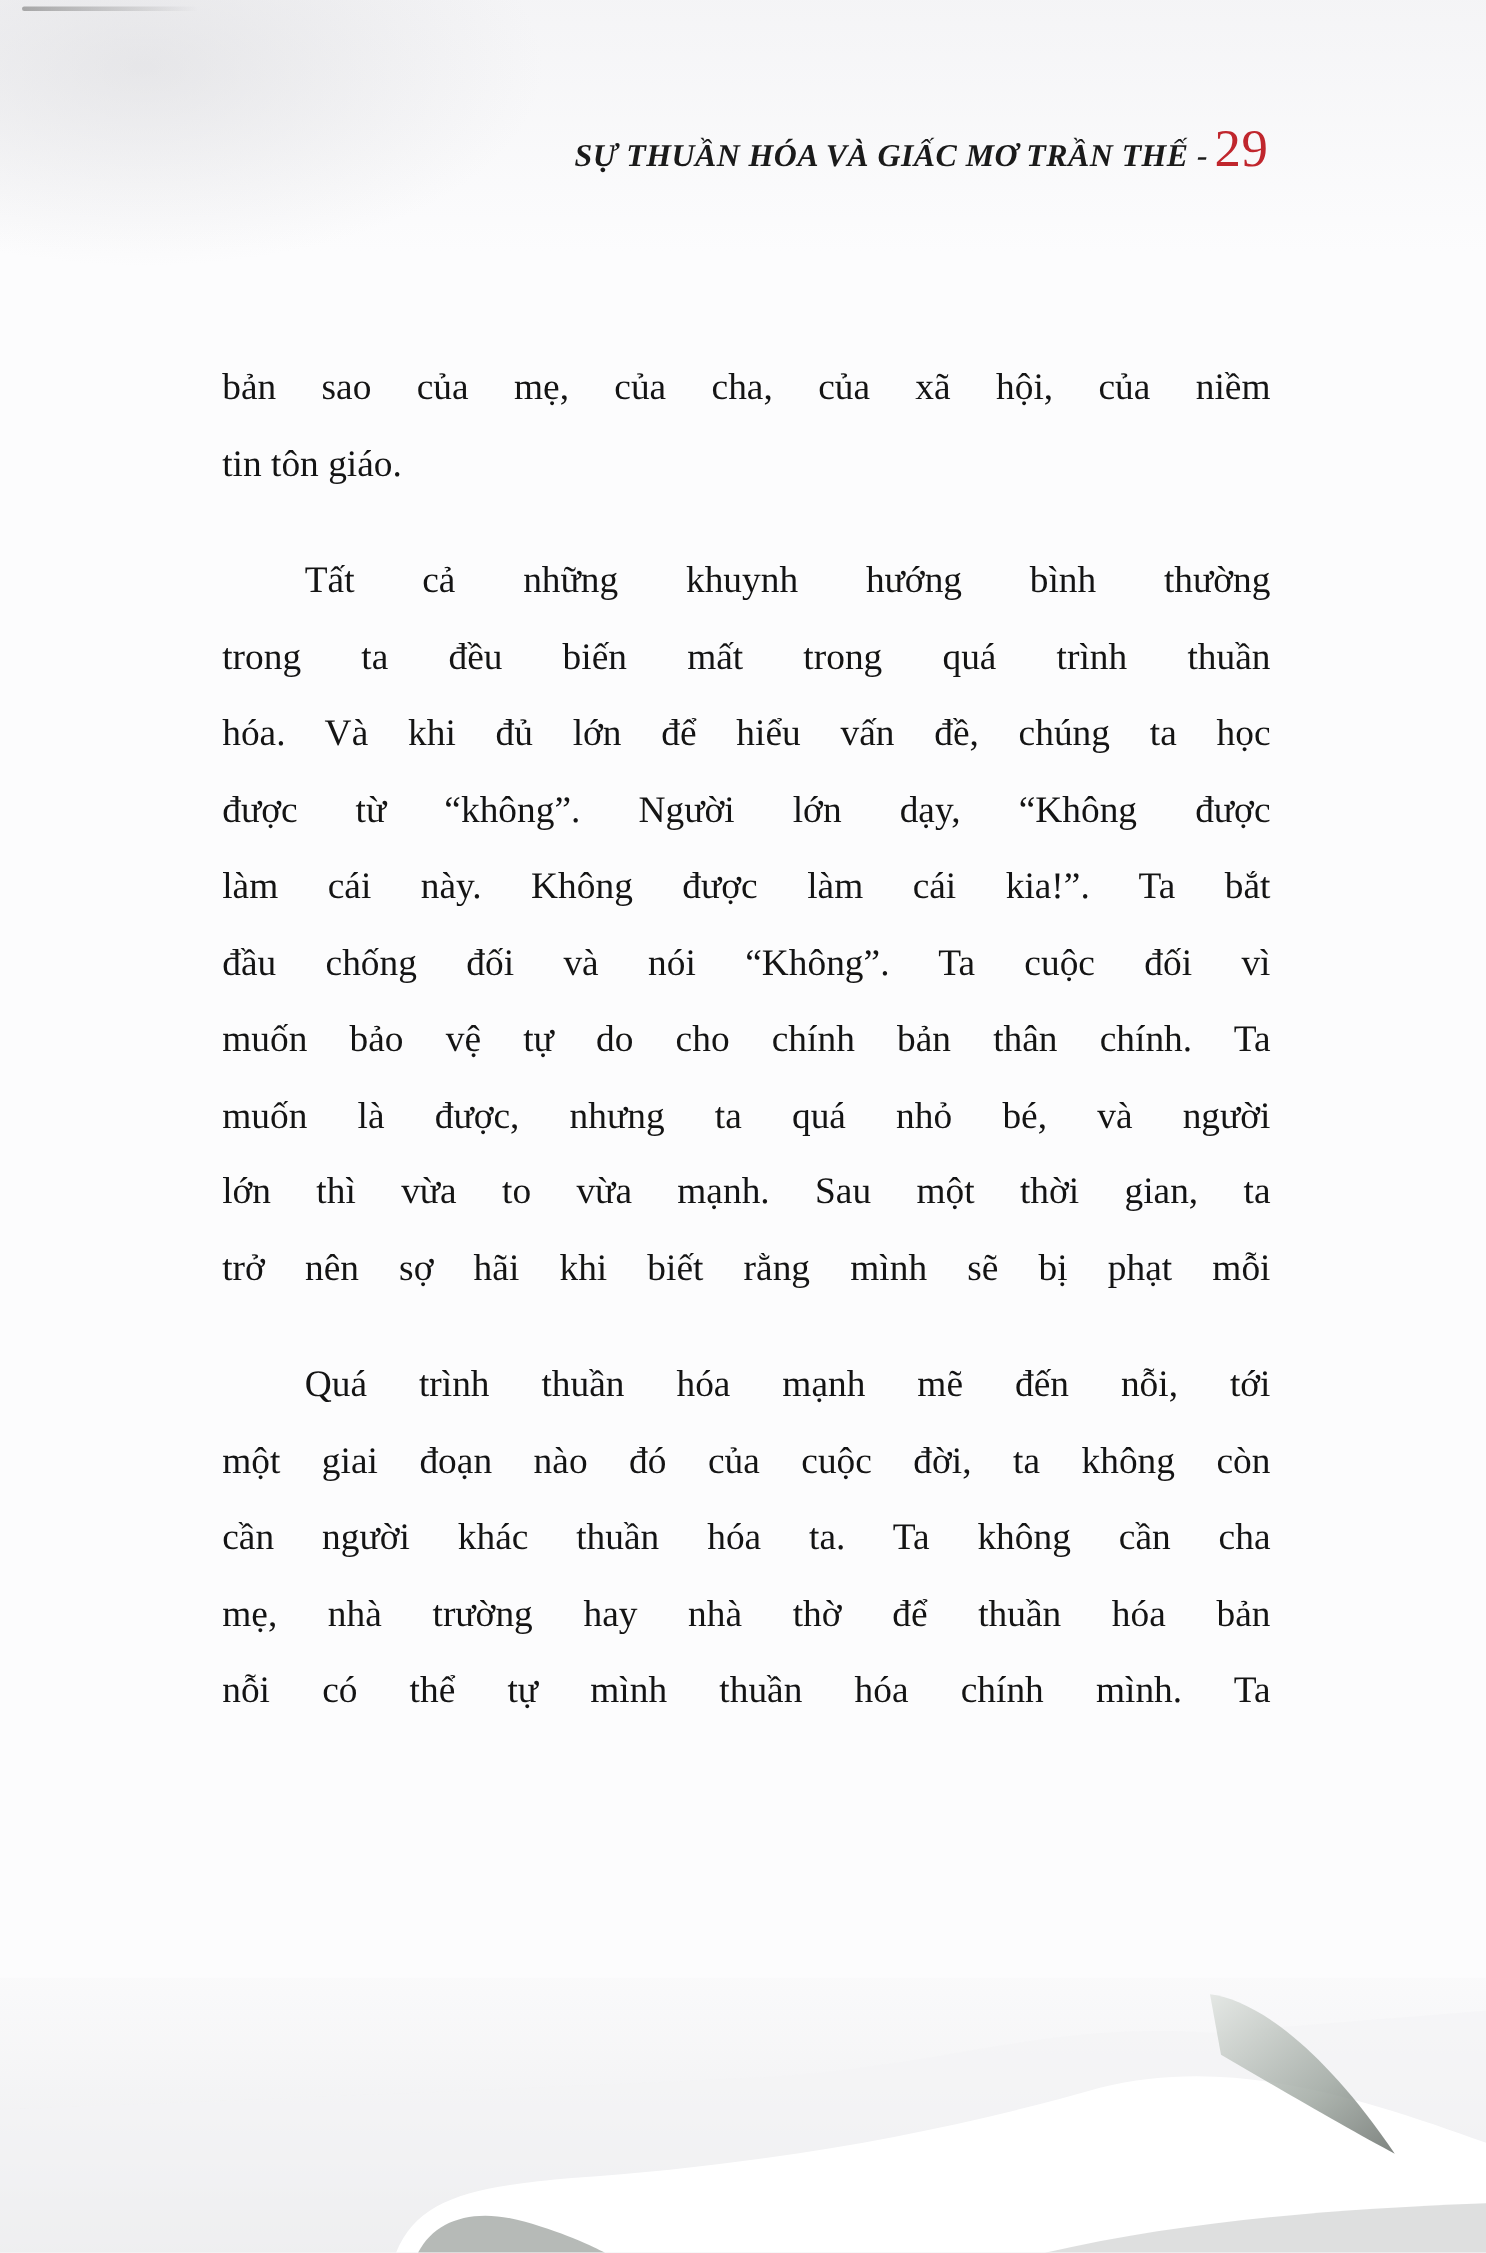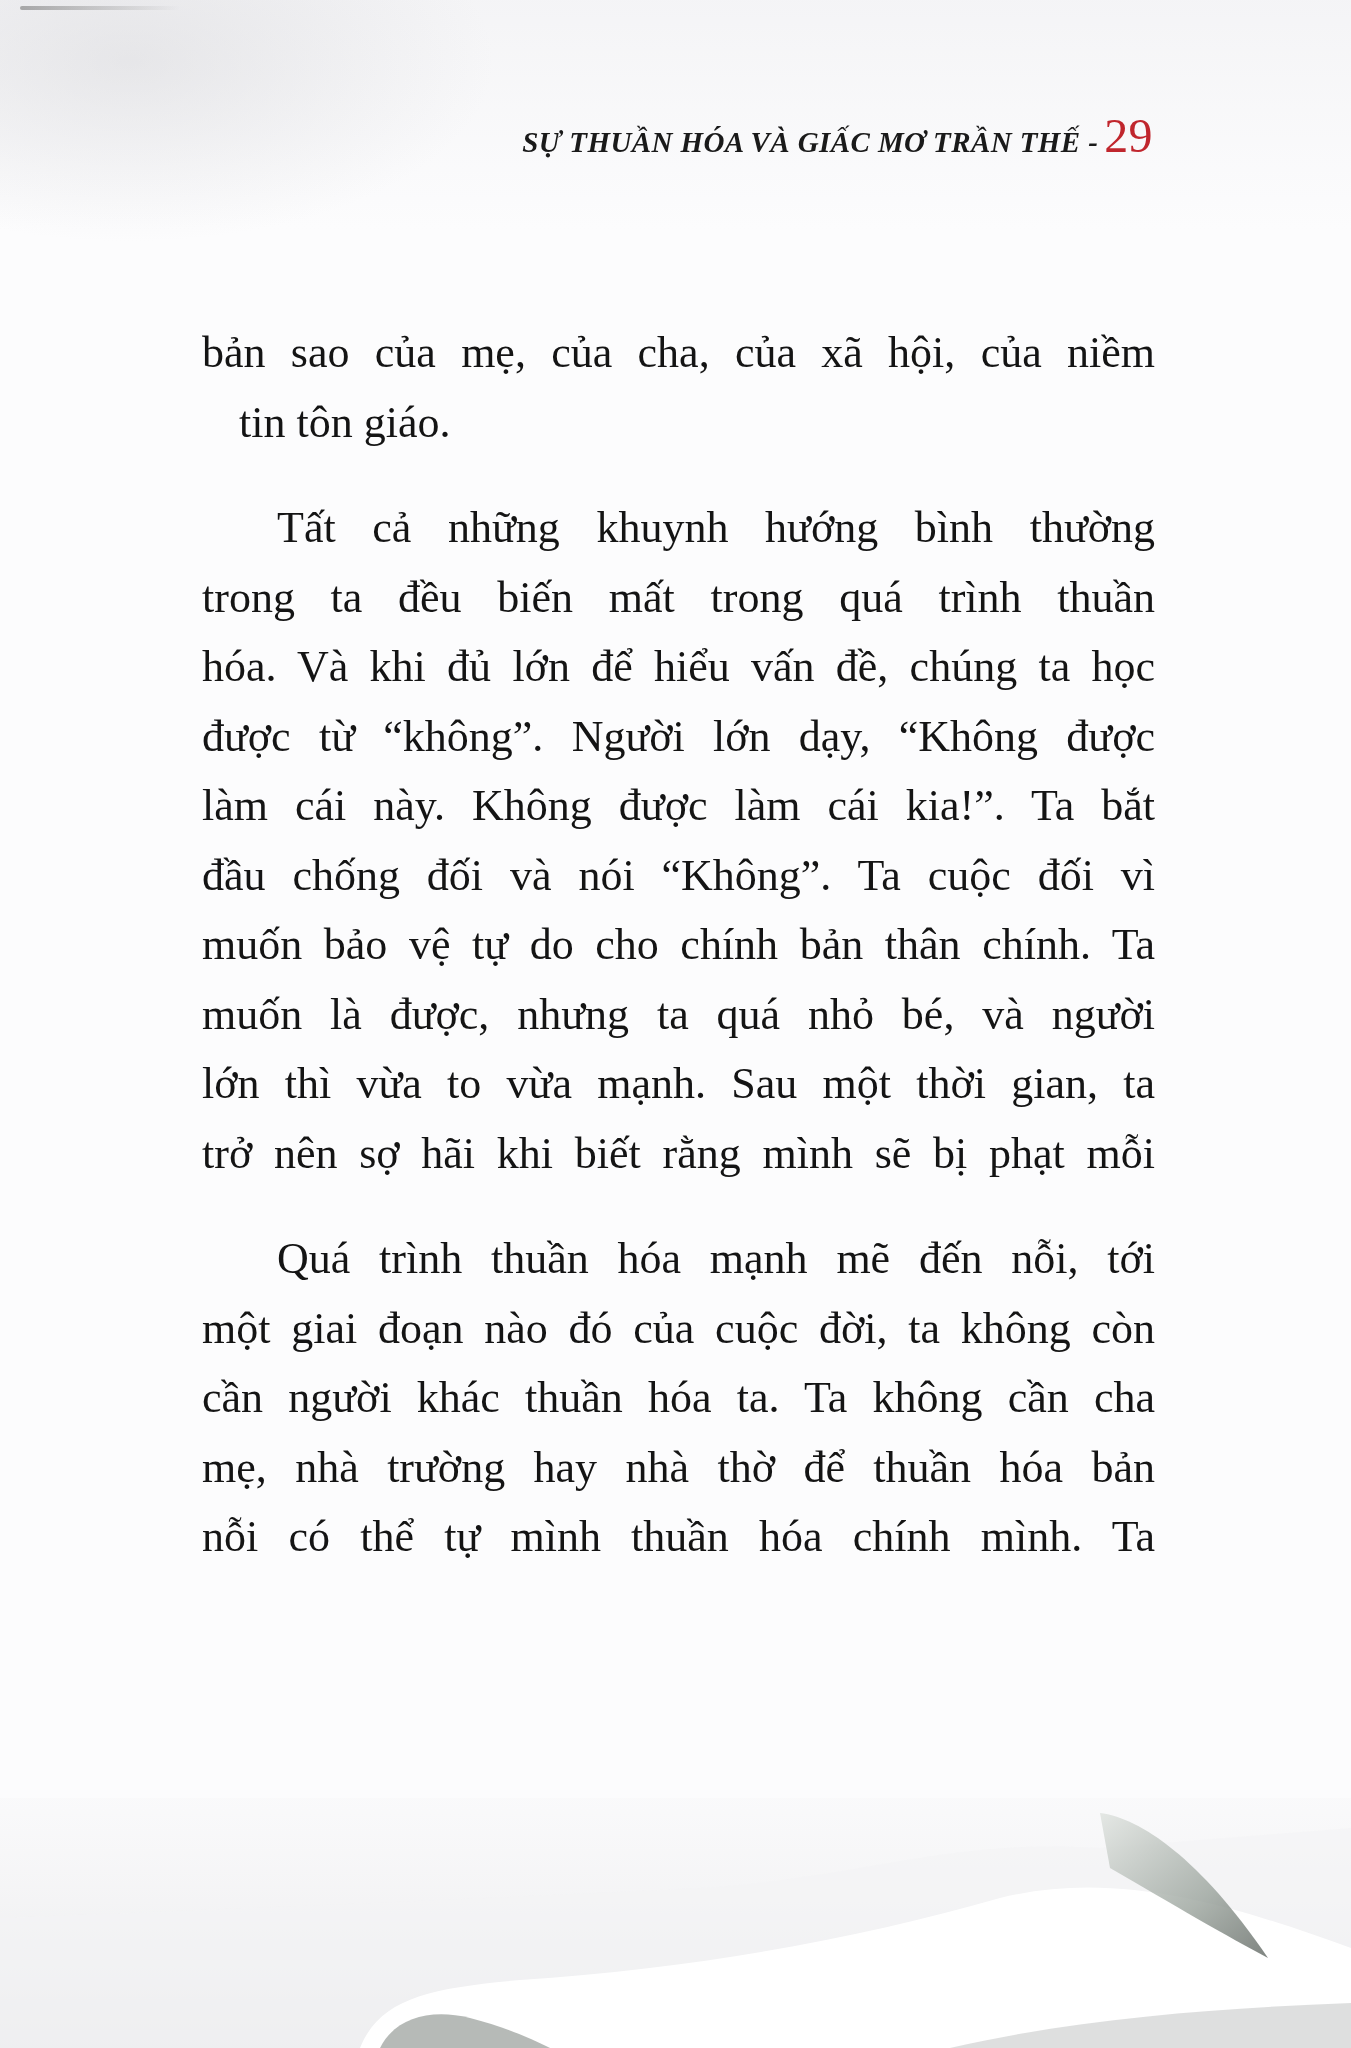--- a/index.html
+++ b/index.html
@@ -28,26 +28,26 @@
     font-size: 29px; letter-spacing: 0.4px;
     color: #1a1a1a; white-space: nowrap;
   }
   .header .page-num {
     color: #c0262d; font-weight: normal; font-style: normal;
     font-size: 48px; margin-left: 6px;
   }
   .body-text {
     position: absolute; left: 202px; top: 318px; width: 953px;
     color: #141414;
-    font-size: 44px; line-height: 69.5px;
+    font-size: 34px; line-height: 69.5px;
     text-align: justify;
   }
   .para { margin: 0 0 36px 0; text-indent: 75px; }
   .para .line { display: block; text-align: justify; text-align-last: justify; white-space: nowrap; }
-  .para .line.last { text-align-last: left; margin-left: 37px; }
+  .para .line.last { text-align-last: left; }
   .para .line.indent { padding-left: 75px; }
   .para { text-indent: 0; }
   
   .art {
     position: absolute; left: 0; bottom: 0; width: 1351px; height: 330px;
     pointer-events: none;
   }
 </style>
 </head>
 <body>

